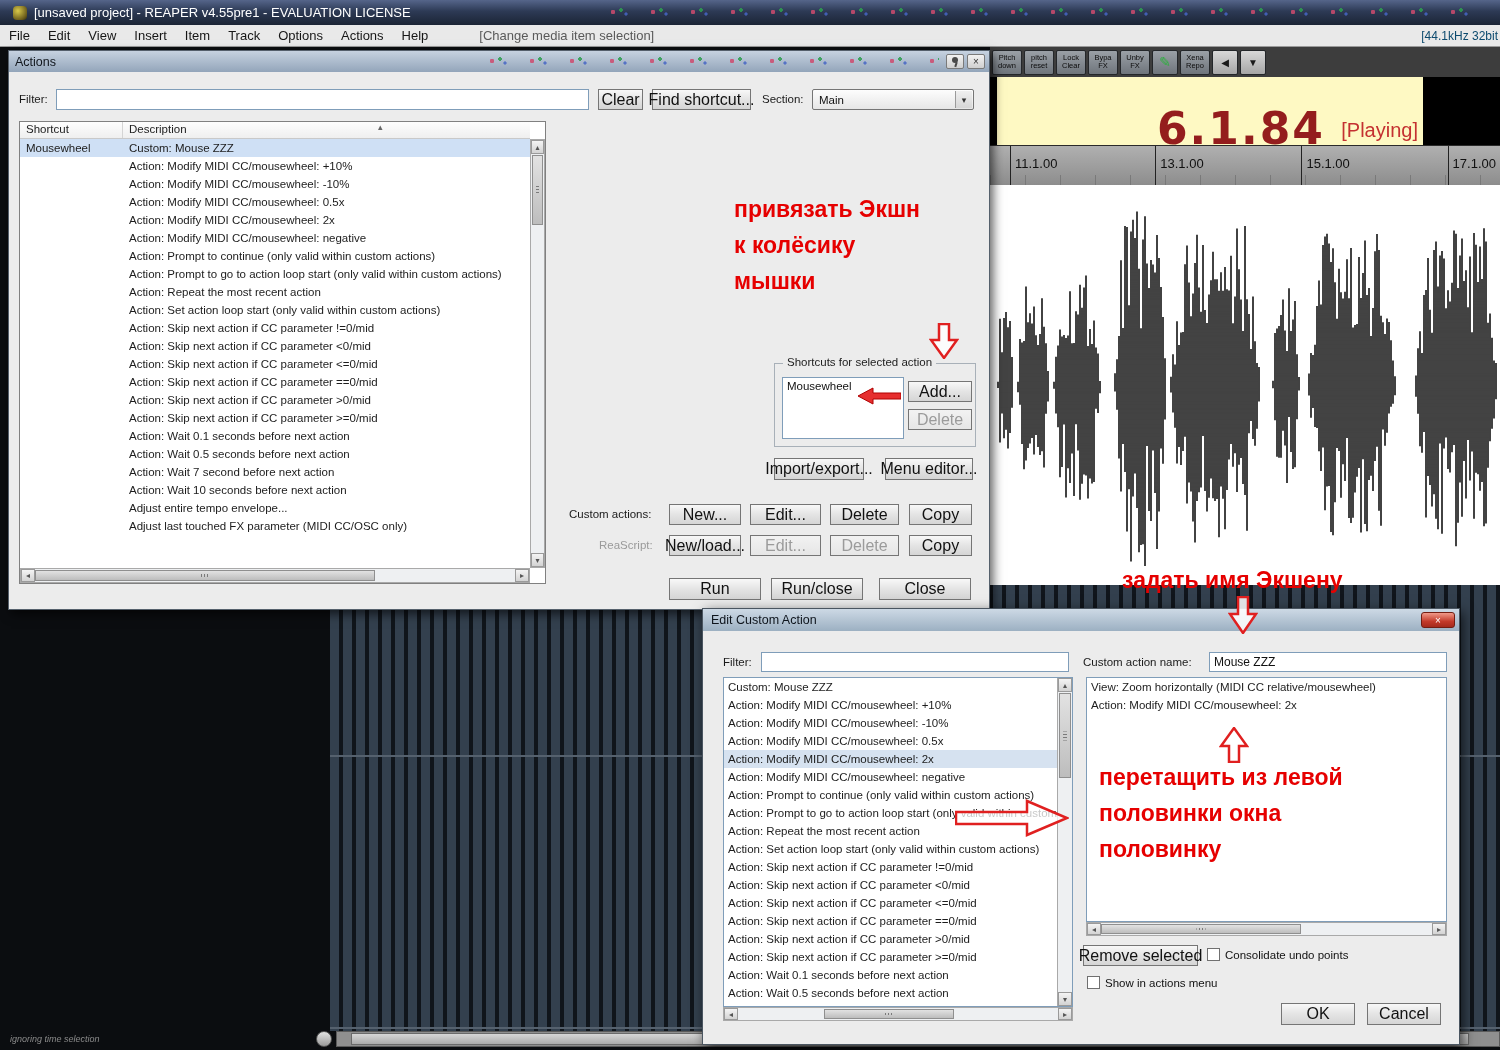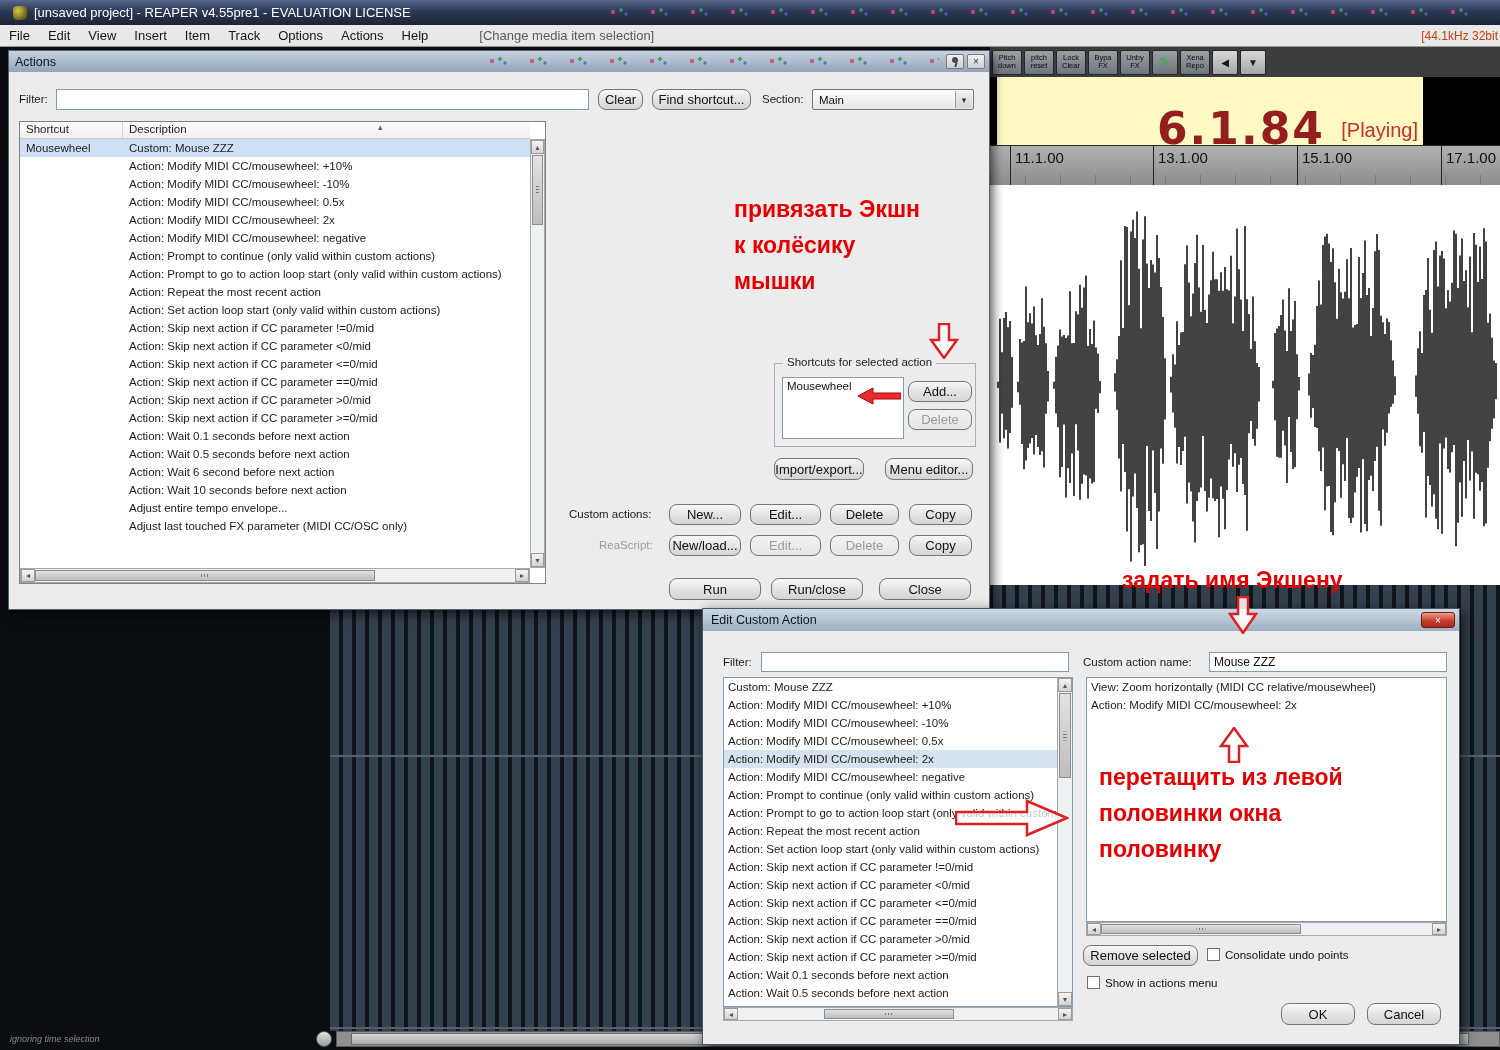--- a/index.html
+++ b/index.html
@@ -10,33 +10,33 @@
 
 #titlebar{left:0;top:0;width:1500px;height:25px;background:linear-gradient(#55658a 0%,#2d3a55 45%,#1b2435 100%);color:#fff;font-size:13px;display:flex;align-items:center;padding-left:13px;z-index:8}
 #app-icon{width:14px;height:14px;border-radius:4px;background:radial-gradient(circle at 35% 35%,#d9c94a,#6e5f1d 70%,#2e290b);margin-right:7px;flex:none}
 .deco-dots{position:absolute;height:10px;background-image:radial-gradient(circle 2px at 3px 5px,#cf4b6e 2px,transparent 2.4px),radial-gradient(circle 1.6px at 11px 3px,#2e9e4f 1.6px,transparent 2px),radial-gradient(circle 1.4px at 16px 7px,#4767c4 1.4px,transparent 1.8px);background-size:40px 10px;background-repeat:repeat-x;opacity:.85;pointer-events:none}
 
 
 #menubar{left:0;top:25px;width:1500px;height:22px;background:#e9e9e9;border-bottom:1px solid #9a9a9a;display:flex;align-items:center;font-size:13px;color:#161616;z-index:8}
 .mitems{display:contents}
 .mitem{padding:0 9px;cursor:default}
 #menu-hint{color:#5a5a5a;margin-left:42px}
-#menu-right{position:absolute;right:2px;color:#c2410c;font-size:12px;white-space:nowrap}
+#menu-right{position:absolute;right:2px;color:#0c4a6e;font-size:12px;white-space:nowrap}
 
 
 #arrange{left:330px;top:585px;width:1170px;height:446px;background:repeating-linear-gradient(90deg,#33404e 0 9px,#10151b 9px 13px);z-index:1}
 .track-sep{position:absolute;left:0;width:100%;height:2px;background:#55616e}
 #bottombar{left:0;top:1030px;width:1500px;height:18px;z-index:6}
 #bb-knob{position:absolute;left:316px;top:1px;width:16px;height:16px;border-radius:50%;background:linear-gradient(#e2e2e2,#9a9a9a);border:1px solid #555}
 #bb-track{position:absolute;left:336px;top:1px;width:1164px;height:16px;background:#8f8f8f;border:1px solid #5a5a5a}
 #bb-thumb{position:absolute;left:14px;top:1px;width:1118px;height:12px;background:linear-gradient(#d6d6d6,#ababab);border:1px solid #6a6a6a}
 #statustext{left:10px;top:1034px;font-size:9px;color:#8a8a8a;z-index:7;font-style:italic}
 
 
-.btn{position:absolute;display:flex;align-items:center;justify-content:center;font-size:13px;color:#111;background:linear-gradient(#f8f8f8,#e4e4e4 50%,#d5d5d5);border:1px solid #757575;border-radius:8px;cursor:default;white-space:nowrap}
+.btn{position:absolute;display:flex;align-items:center;justify-content:center;font-size:16px;color:#111;background:linear-gradient(#f8f8f8,#e4e4e4 50%,#d5d5d5);border:1px solid #757575;border-radius:0;cursor:default;white-space:nowrap}
 .btn.disabled{color:#9b9b9b;background:linear-gradient(#f2f2f2,#e6e6e6)}
 .inp{position:absolute;background:#fff;border:1px solid #7f9db9;font-size:12px;padding:0 4px;font-family:Liberation Sans, sans-serif;color:#111}
 .lbl{position:absolute;font-size:11.5px;color:#1a1a1a;white-space:nowrap}
 .combo{position:absolute;background:linear-gradient(#fdfdfd,#e6e6e6);border:1px solid #757575;border-radius:2px;font-size:11.5px;display:flex;align-items:center;padding-left:6px;color:#111}
 .combo .ca{position:absolute;right:1px;top:1px;bottom:1px;width:17px;background:linear-gradient(#f0f0f0,#d6d6d6);border-left:1px solid #9a9a9a;display:flex;align-items:center;justify-content:center;font-size:9px;color:#333}
 .grp{position:absolute;border:1px solid #a8b0b8}
 .grp .legend{position:absolute;top:-8px;left:8px;background:#ececec;padding:0 4px;font-size:11.5px;color:#222}
 .cb{display:inline-block;width:13px;height:13px;background:#fff;border:1px solid #707070;vertical-align:-2px;margin-right:5px;flex:none}
 .chkrow{position:absolute;display:flex;align-items:center;font-size:11.5px;color:#111;white-space:nowrap}
 
@@ -82,21 +82,21 @@
 #rtb{position:absolute;left:0;top:0;width:510px;height:30px;background:#3d3d3d;display:flex;align-items:center;gap:2px;padding:2px 2px}
 .tbb{width:30px;height:25px;background:linear-gradient(#9aa0a6,#6f757c);border:1px solid #24272a;border-radius:2px;font-size:7.5px;line-height:8px;color:#0c0c0c;text-align:center;overflow:hidden;padding:1px;font-family:inherit}
 .tbb.pencil{width:26px;font-size:14px;line-height:20px;color:#2fae3f;font-weight:bold}
 .tbn{width:26px;height:25px;background:linear-gradient(#d8d8d8,#a6a6a6);border:1px solid #24272a;border-radius:2px;font-size:10px;color:#1a1a1a;text-align:center}
 #tdisp{position:absolute;left:7px;top:30px;width:426px;height:68px;background:#fef9c3}
 #time{position:absolute;left:160px;top:26px;font-size:44px;font-weight:bold;color:#941d1d;letter-spacing:2px;font-family:"DejaVu Sans",sans-serif}
 #playing{position:absolute;right:5px;top:42px;font-size:20px;color:#c43131}
 #ruler{position:absolute;left:0;top:98px;width:510px;height:40px;background:linear-gradient(#b0b0b0,#8d8d8d);border-top:1px solid #2a2a2a;overflow:hidden}
 #ruler::after{content:'';position:absolute;left:0;right:0;bottom:0;height:10px;background:repeating-linear-gradient(90deg,#6e6e6e 0 1px,transparent 1px 35px);opacity:.7}
 #rmarks{position:absolute;left:20px;right:4px;top:0;bottom:0;display:flex;justify-content:space-between}
-.mark{border-left:1px solid #222;padding:3px 0 0 4px;font-size:15px;color:#101010;height:100%}
+.mark{border-left:1px solid #222;padding:10px 0 0 4px;font-size:13px;color:#101010;height:100%}
 .mark i{font-style:normal}
 #wave{position:absolute;left:0;top:138px;width:510px;height:400px;background:#fff;overflow:hidden}
 
 
 #edit-dlg{left:702px;top:608px;width:758px;height:437px;background:#ececec;border:1px solid #4a5560;box-shadow:3px 4px 12px rgba(0,0,0,.7);z-index:40;overflow:hidden}
 #ed-title{position:absolute;left:0;top:0;right:0;height:22px;background:linear-gradient(#cdd9e5,#9cb0c2);display:flex;align-items:center;padding:0 8px;font-size:12.5px;color:#0e141c}
 #ed-close{position:absolute;right:4px;top:3px;width:34px;height:16px;background:linear-gradient(#f09a8a,#c33a2a 60%,#a52a1c);border:1px solid #731d12;border-radius:3px;color:#fff;font-size:10px;display:flex;align-items:center;justify-content:center}
 .elist{position:absolute;background:#fff;border:1px solid #7f9db9;font-size:11.5px;color:#1c1c1c;overflow:hidden}
 .erow{height:18px;line-height:18px;padding-left:4px;white-space:nowrap;overflow:hidden}
 .erow.selected{background:#d6e2f0}
@@ -288,21 +288,21 @@
             <div class="c2">Action: Wait 0.1 seconds before next action</div>
           </div>
 
           <div class="arow">
             <div class="c1"></div>
             <div class="c2">Action: Wait 0.5 seconds before next action</div>
           </div>
 
           <div class="arow">
             <div class="c1"></div>
-            <div class="c2">Action: Wait 6 second before next action</div>
+            <div class="c2">Action: Wait 7 second before next action</div>
           </div>
 
           <div class="arow">
             <div class="c1"></div>
             <div class="c2">Action: Wait 10 seconds before next action</div>
           </div>
 
 
 
           <div class="arow">

